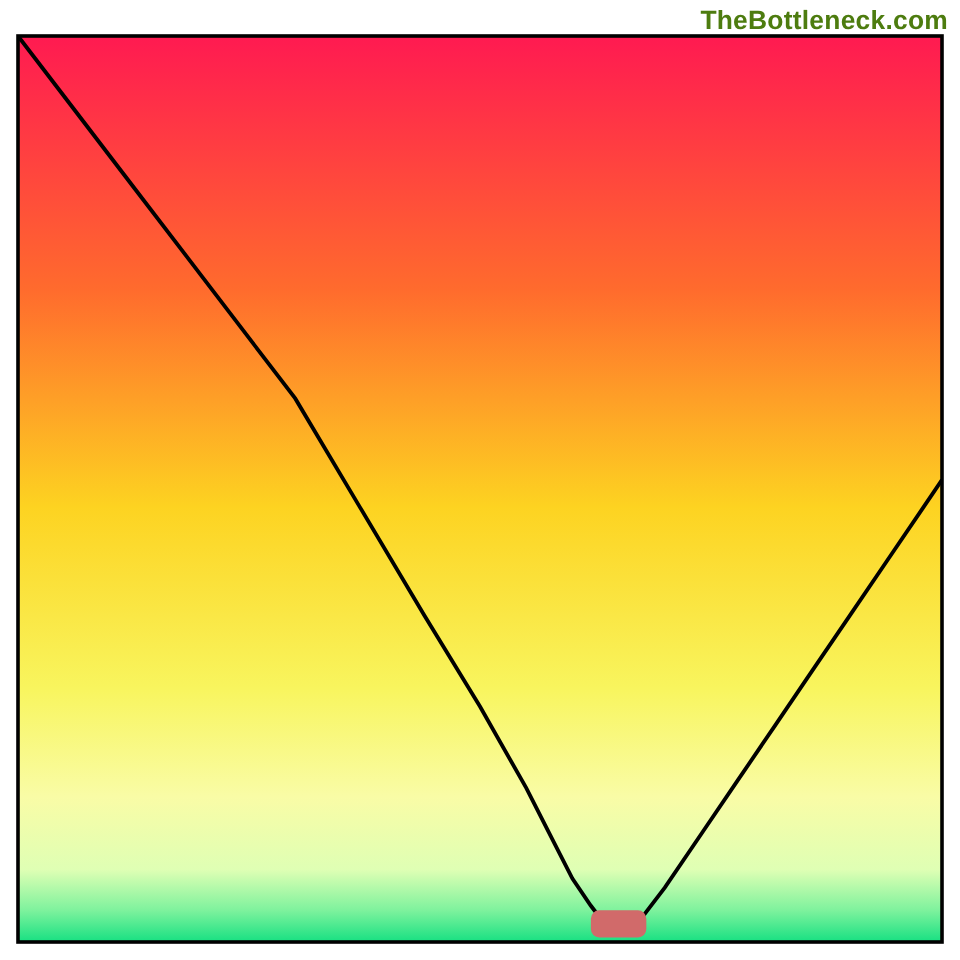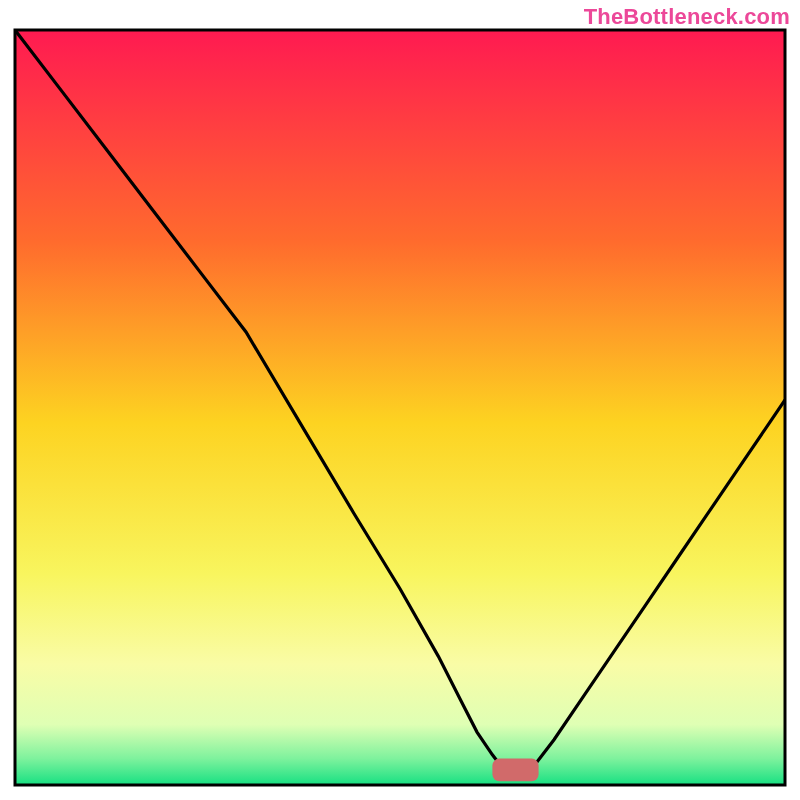--- a/index.html
+++ b/index.html
@@ -15,21 +15,21 @@
     width: 800px;
     height: 800px;
   }
   .watermark {
     position: absolute;
     top: 4px;
     right: 10px;
     font-family: Arial, Helvetica, sans-serif;
     font-size: 22px;
     font-weight: 600;
-    color: #ec4899;
+    color: #4d7c0f;
     letter-spacing: 0.2px;
   }
   svg.plot {
     position: absolute;
     left: 0;
     top: 0;
     width: 800px;
     height: 800px;
   }
 </style>

